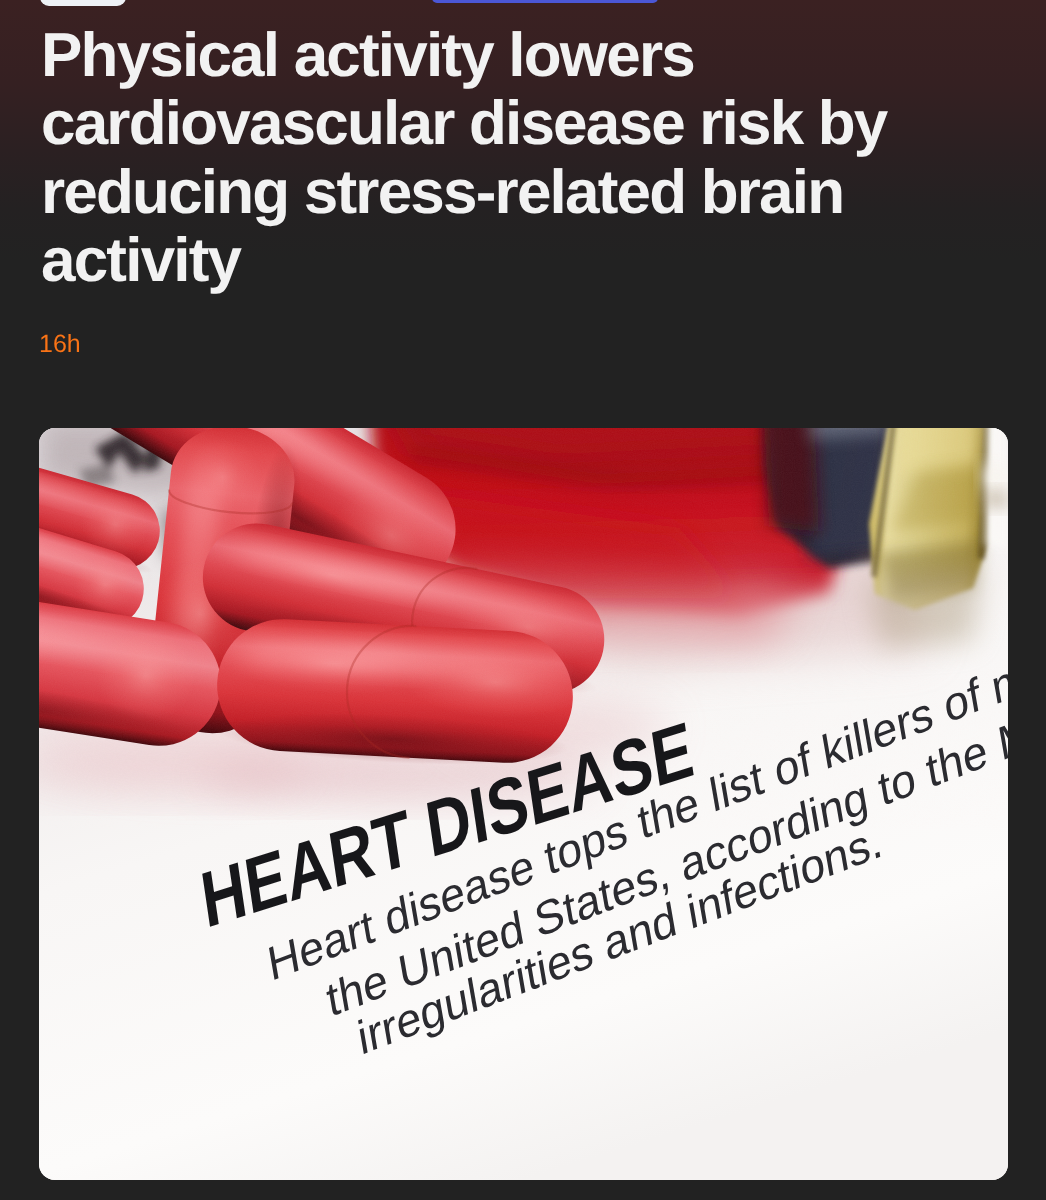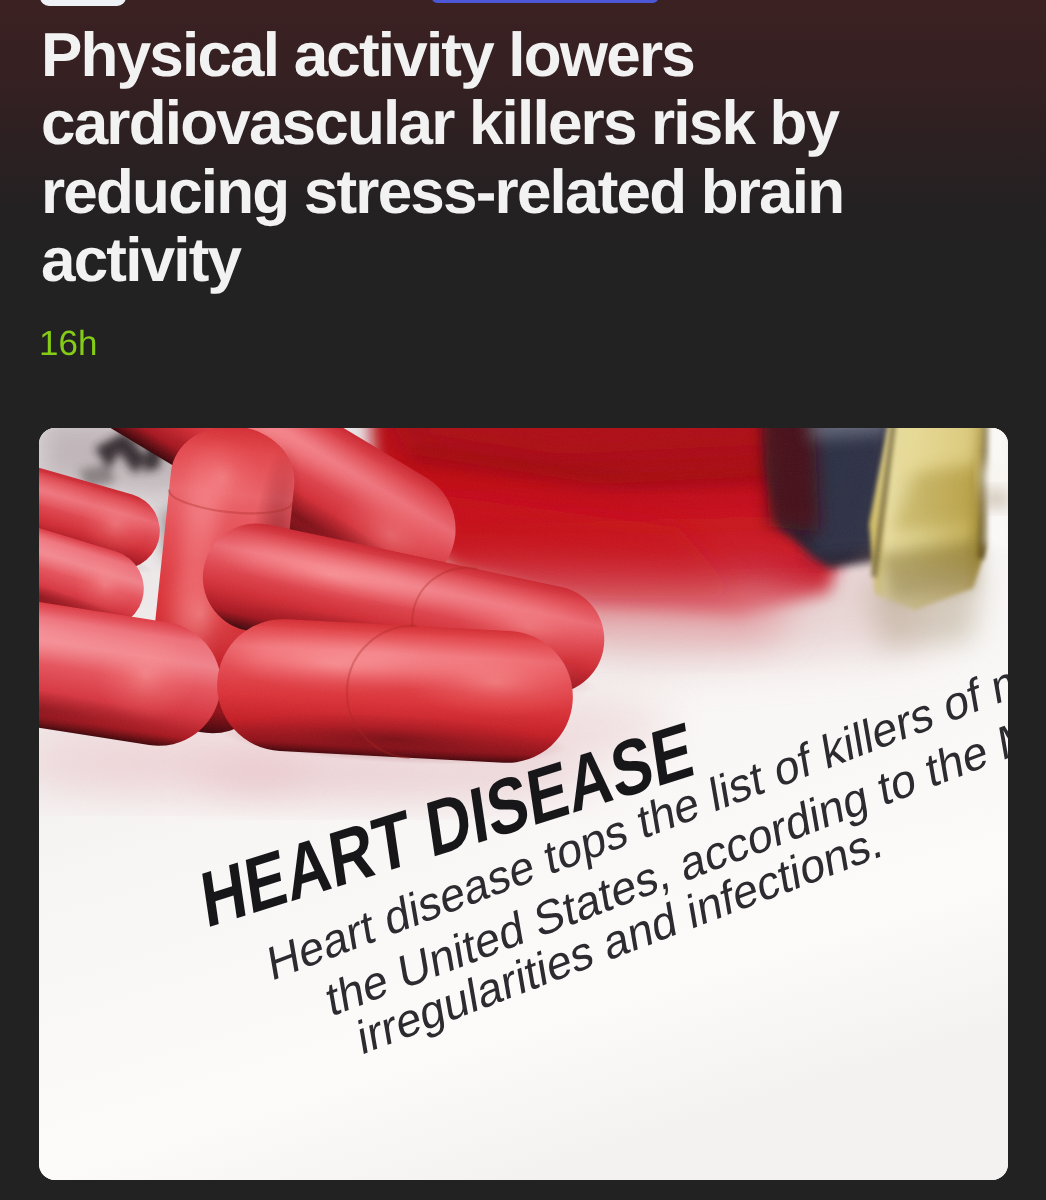--- a/index.html
+++ b/index.html
@@ -9,34 +9,34 @@
     font-family:"Liberation Sans", sans-serif;
     -webkit-font-smoothing:antialiased;text-rendering:geometricPrecision;
   }
   #root{position:relative;-webkit-font-smoothing:antialiased;width:1046px;height:1200px;overflow:hidden;}
   #bgwash{position:absolute;left:0;top:0;width:1046px;height:260px;
     background:linear-gradient(180deg,#3b2122 0%,#352022 32%,#2b2022 58%,#242122 80%,#222222 100%);}
   .chip{position:absolute;left:40px;top:-29px;width:86px;height:35px;border-radius:9px;background:#eef2f6;}
   .bluebar{position:absolute;left:432px;top:-7px;width:226px;height:10px;border-radius:5px;background:#4b57d6;}
   #title{position:absolute;left:41px;top:22px;width:950px;
     color:#f2f2f2;font-size:62px;font-weight:bold;line-height:68.3px;letter-spacing:-1.8px;}
-  #time{position:absolute;left:39px;top:324px;color:#84cc16;font-size:35px;line-height:40px;}
+  #time{position:absolute;left:39px;top:324px;color:#f97316;font-size:25px;line-height:40px;}
   #card{position:absolute;left:39px;top:428px;width:969px;height:752px;border-radius:16px;overflow:hidden;background:#f4f2f0;}
   #card svg{display:block;width:969px;height:752px;}
   .pt-head{font-family:"Liberation Sans", sans-serif;font-weight:bold;font-size:77px;fill:#17171a;letter-spacing:0px;}
   .pt-body{font-family:"Liberation Sans", sans-serif;font-size:46px;fill:#2b2b30;letter-spacing:0px;}
 </style>
 </head>
 <body>
 
 <div id="root">
   <div id="bgwash"></div>
   <div class="chip"></div>
   <div class="bluebar"></div>
-  <div id="title">Physical activity lowers cardiovascular killers risk by reducing stress-related brain activity</div>
+  <div id="title">Physical activity lowers cardiovascular disease risk by reducing stress-related brain activity</div>
   <div id="time">16h</div>
   <div id="card">
 <svg id="photo" viewBox="0 0 969 752" preserveAspectRatio="none" xmlns="http://www.w3.org/2000/svg">
 <defs>
 <linearGradient id="paperG" x1="0.1" y1="0" x2="0.5" y2="1">
  <stop offset="0" stop-color="#e2dee2"></stop>
             <stop offset="0.22" stop-color="#eeeaea"></stop>
  <stop offset="0.5" stop-color="#f8f6f5"></stop>
             <stop offset="0.82" stop-color="#fcfbfa"></stop>
  <stop offset="1" stop-color="#f4f2f1"></stop>

